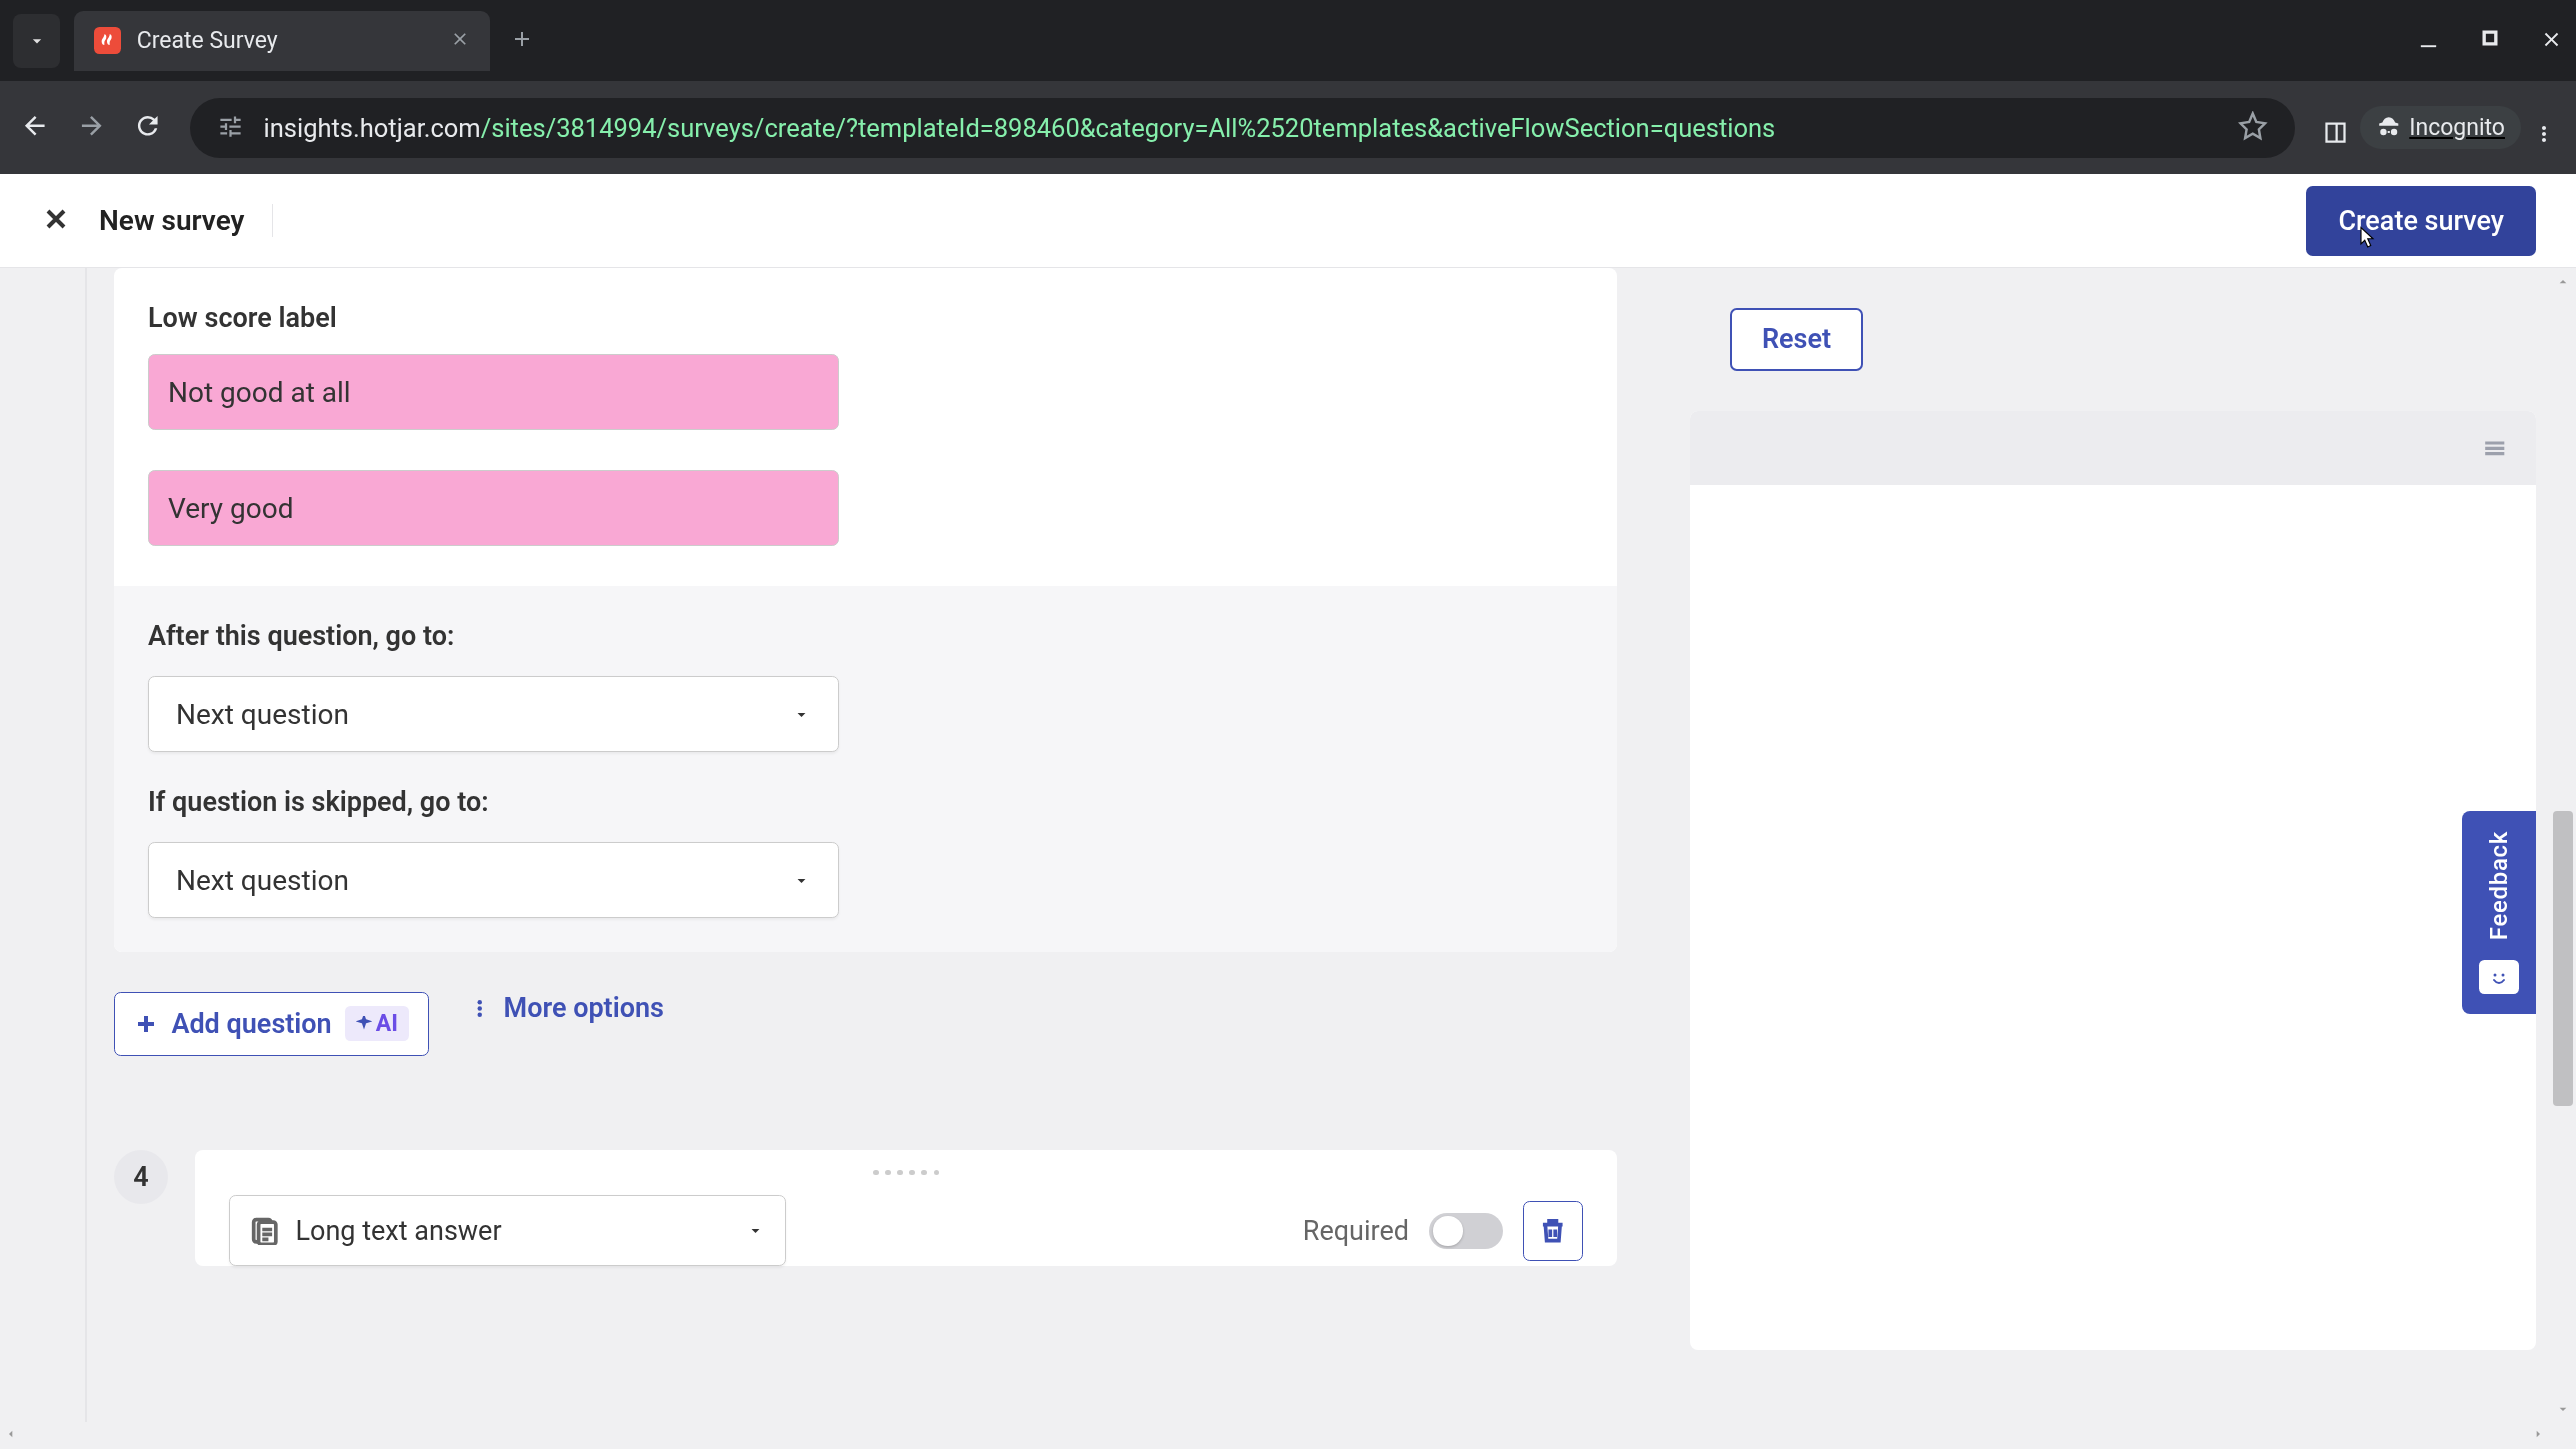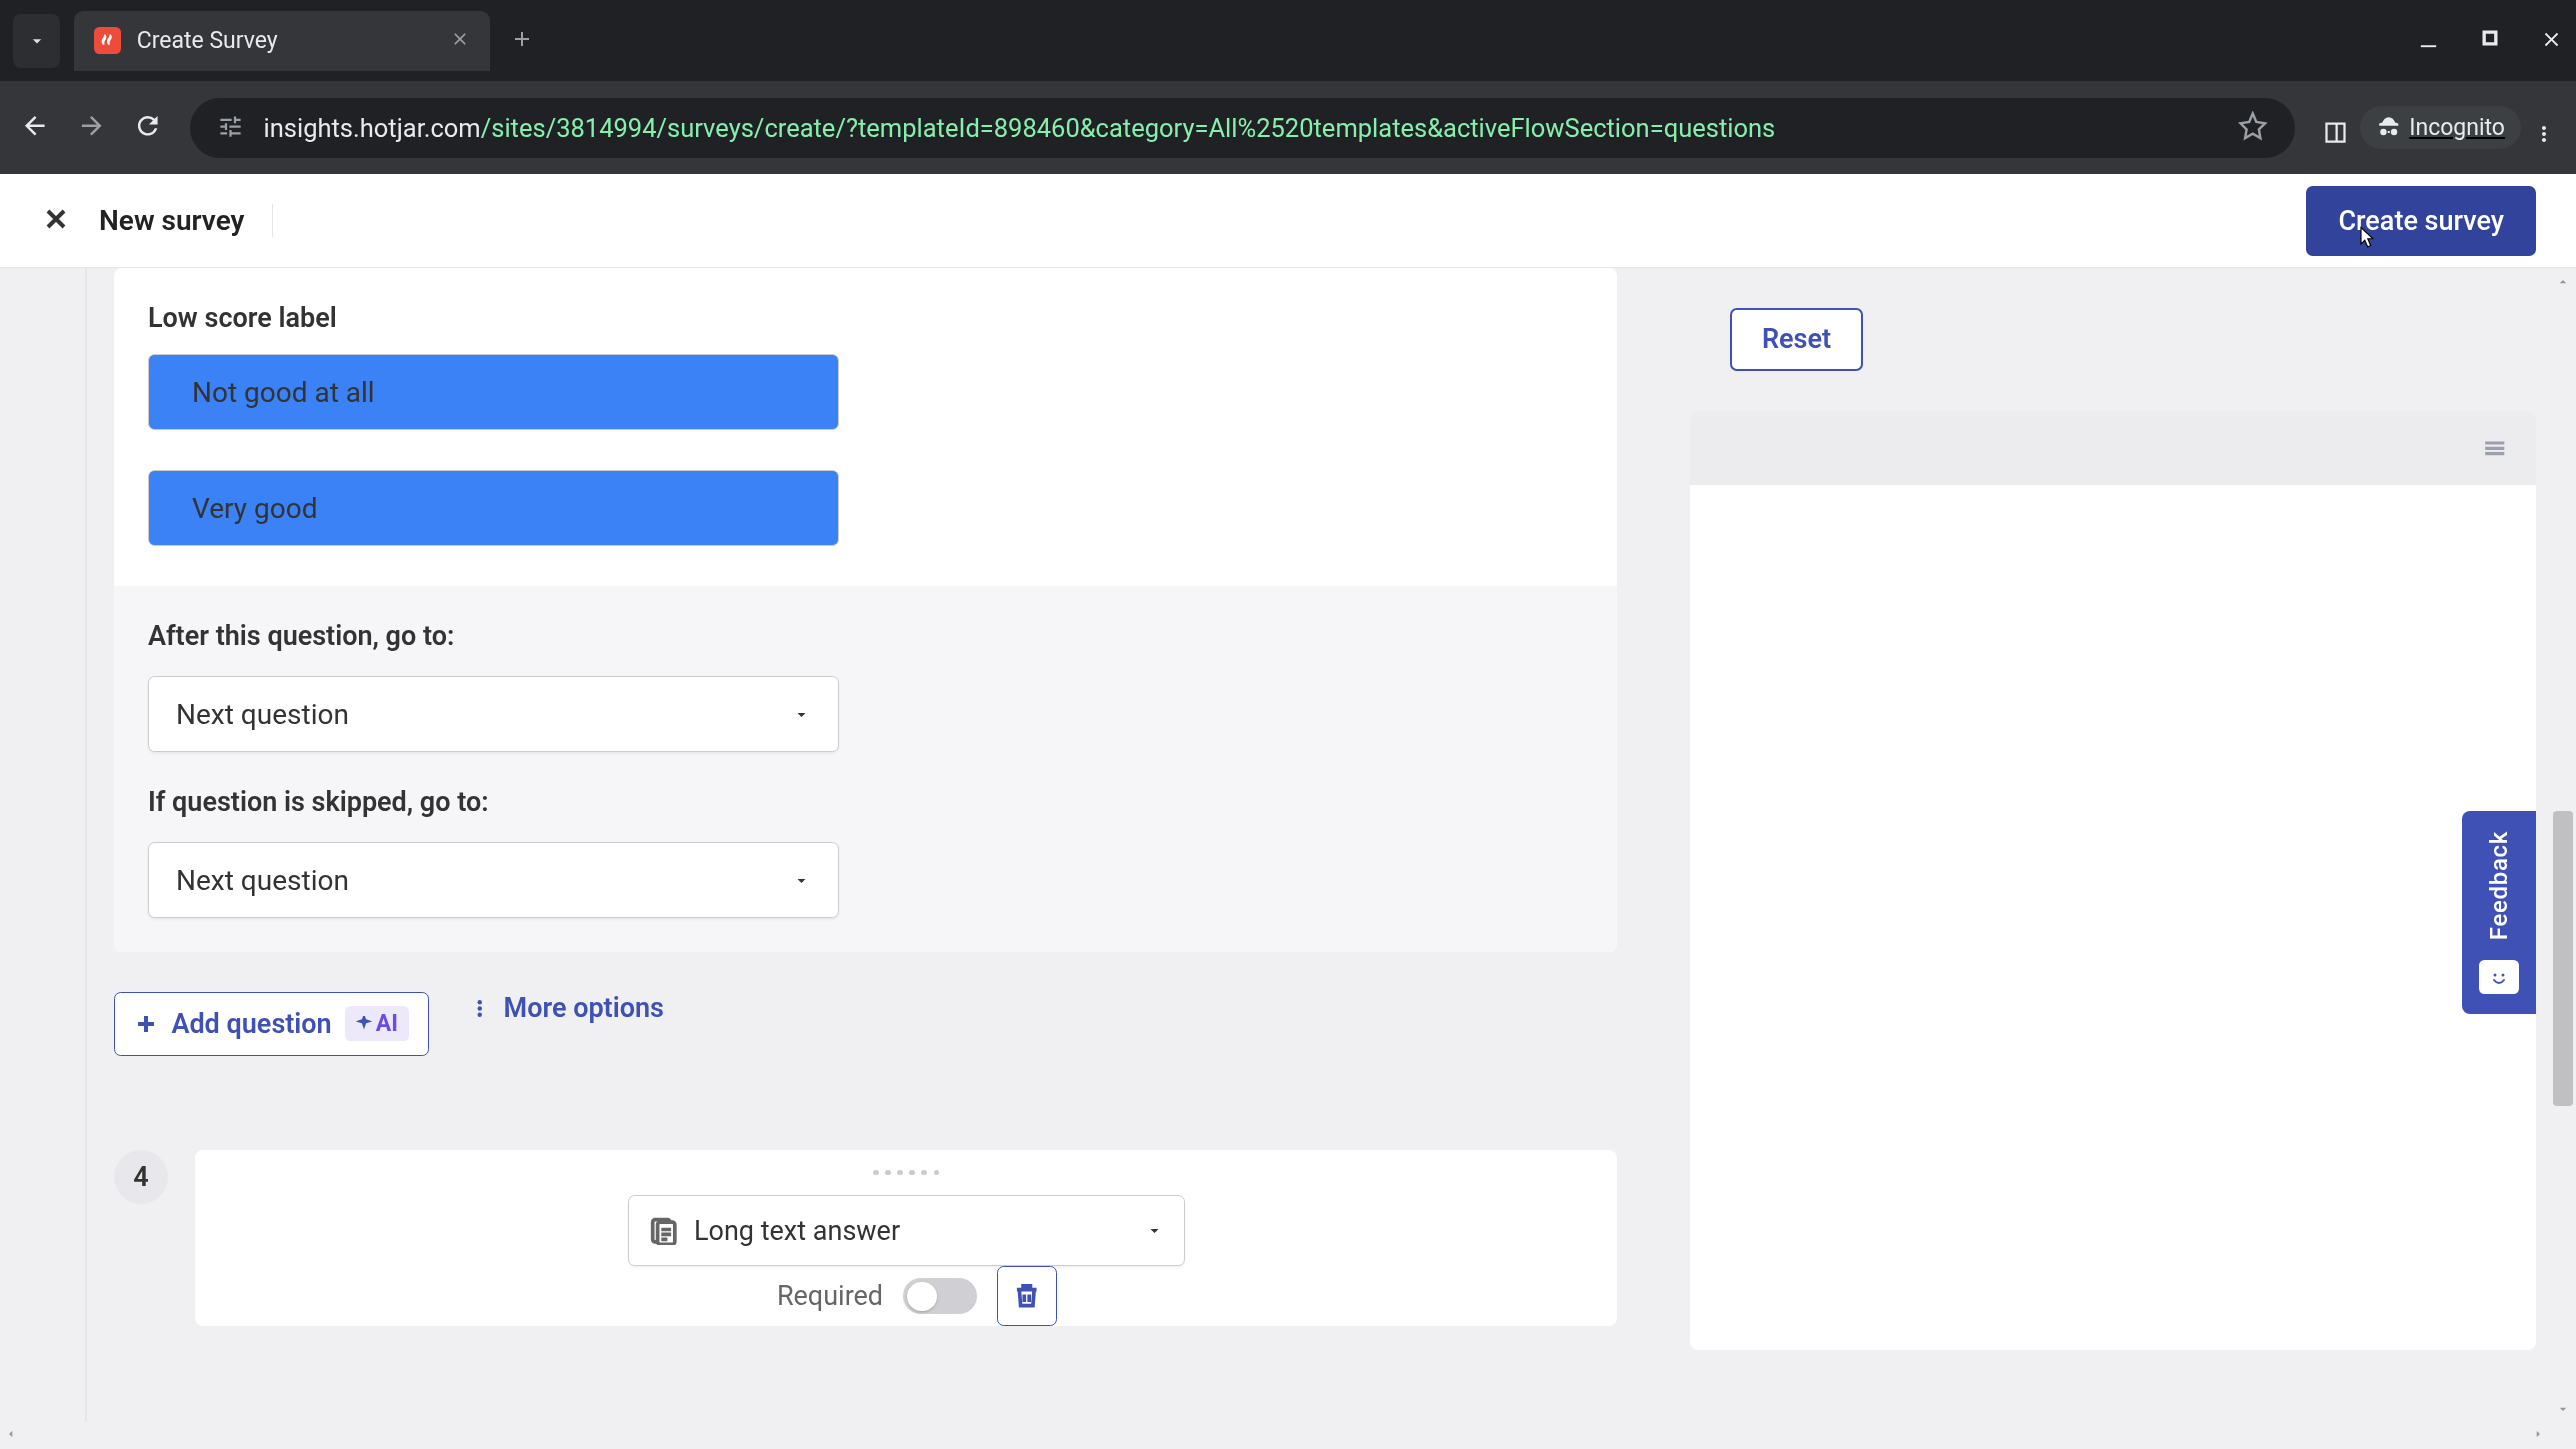--- a/index.html
+++ b/index.html
@@ -47,21 +47,21 @@
 .scrollbar-track { position: absolute; right: 0; top: 0; bottom: 27px; width: 27px; background: #f0f0f2; }
 .scrollbar-up, .scrollbar-down { height: 27px; display: flex; align-items: center; justify-content: center; }
 .scrollbar-up svg, .scrollbar-down svg { fill: #999; }
 .scrollbar-thumb { position: absolute; right: 2.7px; width: 20px; background: #c0c0c2; border-radius: 4px; }
 
 .left-rail { width: 87px; height: 100%; border-right: 2.7px solid #e5e5e8; }
 
 .main-col { flex: 1; padding: 0 60px 0 27px; overflow: hidden; }
 .question-card { background: #fff; border-radius: 8px; padding: 34px 34px 0 34px; }
 .field-label { font-size: 27px; font-weight: 600; color: #333; margin-bottom: 20px; }
-.text-input { width: 691px; height: 76px; border: 1.3px solid #ccc; border-radius: 6.7px; padding: 0 43px; font-size: 28px; color: #333; background: #3b82f6; }
+.text-input { width: 691px; height: 76px; border: 1.3px solid #ccc; border-radius: 6.7px; padding: 0 19px; font-size: 28px; color: #333; background: #f9a8d4; }
 .field-group { margin-bottom: 40px; }
 
 .routing-section { background: #f6f6f8; margin: 0 -34px; padding: 34px; border-radius: 0 0 8px 8px; }
 .select-box { width: 691px; height: 76px; border: 1.3px solid #ccc; border-radius: 6.7px; background: #fff; display: flex; align-items: center; padding: 0 27px; justify-content: space-between; cursor: pointer; margin-bottom: 34px; box-shadow: 0 1.3px 2.7px rgba(0,0,0,0.05); }
 .select-value { font-size: 28px; color: #333; }
 .select-box svg { fill: #333; }
 .section-label { font-size: 27px; font-weight: 600; color: #333; margin-bottom: 24px; }
 
 .action-row { display: flex; align-items: flex-start; gap: 40px; padding: 40px 0; }
 .add-question-btn { display: flex; align-items: center; gap: 13.4px; border: 1.3px solid #3f51b5; background: #fff; border-radius: 6.7px; padding: 13.4px 19px; cursor: pointer; }
@@ -71,21 +71,21 @@
 .ai-badge svg { fill: #6b4de6; }
 .more-options-btn { display: flex; align-items: center; gap: 13.4px; background: transparent; border: none; cursor: pointer; }
 .more-options-btn svg { fill: #3f51b5; }
 .more-options-label { font-size: 27px; font-weight: 600; color: #3f51b5; }
 
 .q4-row { display: flex; align-items: flex-start; gap: 27px; margin-top: 54px; }
 .q-number { width: 54px; height: 54px; border-radius: 50%; background: #e8e8ec; display: flex; align-items: center; justify-content: center; font-size: 27px; font-weight: 600; color: #333; }
 .q4-card { flex: 1; background: #fff; border-radius: 8px; padding: 20px 34px 0 34px; position: relative; }
 .drag-dots { display: flex; justify-content: center; gap: 6.7px; margin-bottom: 20px; }
 .drag-dots span { width: 5.4px; height: 5.4px; background: #ccc; border-radius: 50%; }
-.q4-content { display: flex; align-items: center; justify-content: space-between; flex-direction: column; }
+.q4-content { display: flex; align-items: center; justify-content: space-between; }
 .type-select { width: 557px; height: 71px; border: 1.3px solid #ccc; border-radius: 6.7px; background: #fff; display: flex; align-items: center; padding: 0 20px; gap: 16px; cursor: pointer; box-shadow: 0 1.3px 2.7px rgba(0,0,0,0.05); }
 .type-select svg.type-icon { fill: none; stroke: #666; stroke-width: 3; }
 .type-label { font-size: 27px; color: #333; flex: 1; }
 .type-select svg.dropdown-arrow { fill: #333; }
 .required-group { display: flex; align-items: center; gap: 20px; }
 .required-label { font-size: 27px; color: #666; margin-left: 22px; }
 .toggle { width: 74px; height: 36px; background: #d0d0d4; border-radius: 20px; position: relative; cursor: pointer; }
 .toggle-knob { position: absolute; width: 29.5px; height: 29.5px; background: #fff; border-radius: 50%; top: 3.4px; left: 4px; box-shadow: 0 1.3px 2.7px rgba(0,0,0,0.2); }
 .delete-btn { width: 60px; height: 60px; border: 1.3px solid #3f51b5; border-radius: 6.7px; display: flex; align-items: center; justify-content: center; cursor: pointer; background: #fff; }
 .delete-btn svg { fill: none; stroke: #3f51b5; stroke-width: 3; }

